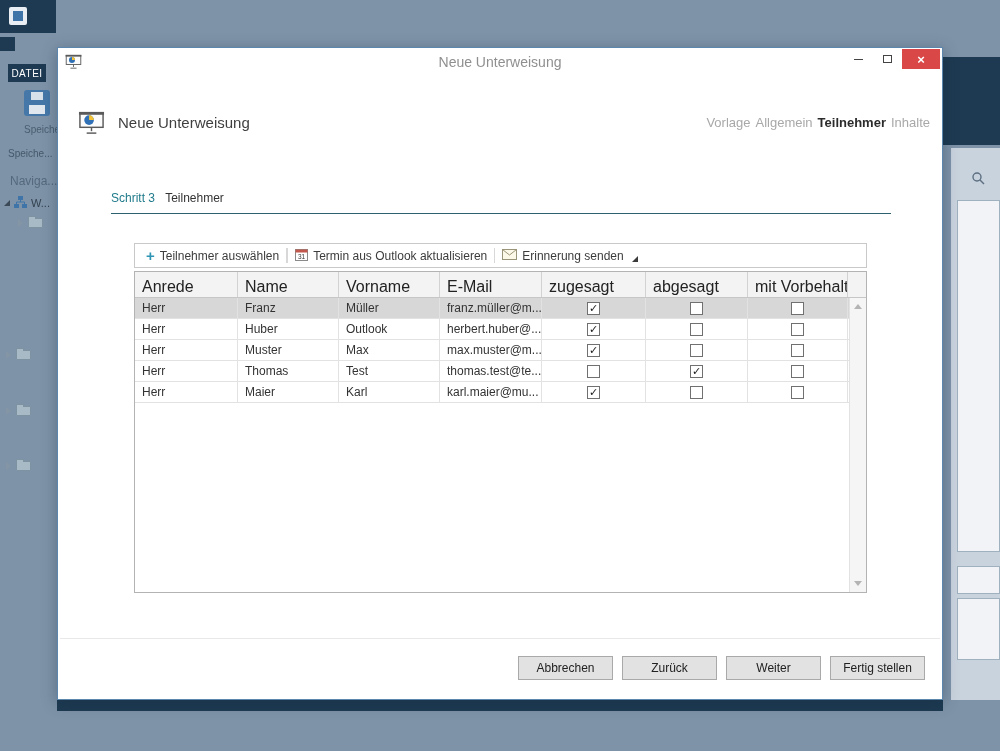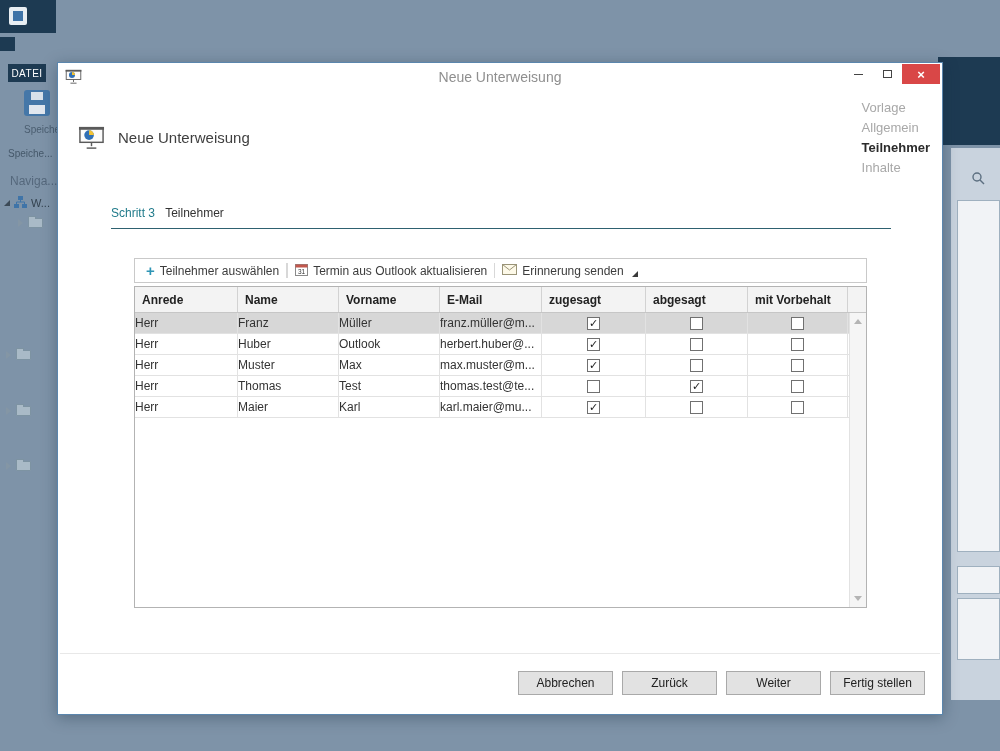--- a/index.html
+++ b/index.html
@@ -27,51 +27,51 @@
   .exp-closed { width:0; height:0; border-top:4px solid transparent; border-bottom:4px solid transparent; border-left:5px solid #8496a5; display:inline-block; }
   .folder { width:15px; height:10px; background:#a9bac7; border:1px solid #7d93a2; border-radius:1px; position:relative; display:inline-block; }
   .folder::before { content:""; position:absolute; top:-3px; left:-1px; width:6px; height:2px; background:#a9bac7; border:1px solid #7d93a2; border-bottom:none; }
   .rib-block { left:938px; top:57px; width:62px; height:88px; }
   .right-col { left:951px; top:148px; width:49px; height:552px; background:#c9d3de; }
   .right-box { position:absolute; background:#f1f3f6; border:1px solid #9fb0bf; }
   .search-ic { left:971px; top:171px; width:14px; height:14px; }
   .bottom-bar { left:57px; top:697px; width:886px; height:14px; }
 
   
-  .dialog { left:57px; top:62px; width:886px; height:653px; background:#fff; border:1px solid #5b86ad; box-shadow:0 3px 14px rgba(20,40,60,.35); }
+  .dialog { left:57px; top:47px; width:886px; height:653px; background:#fff; border:1px solid #5b86ad; box-shadow:0 3px 14px rgba(20,40,60,.35); }
   .titlebar { position:absolute; left:0; top:0; right:0; height:28px; background:#fff; }
   .tb-icon { position:absolute; left:7px; top:5px; width:17px; height:17px; }
   .tb-title { position:absolute; left:0; right:0; top:6px; text-align:center; font-size:14px; color:#8f8f8f; }
   .win-controls { position:absolute; right:2px; top:1px; display:flex; height:20px; }
   .win-btn { width:29px; display:flex; align-items:center; justify-content:center; }
   .glyph-min { width:9px; height:1px; background:#444; display:inline-block; }
   .glyph-max { width:9px; height:8px; border:1px solid #444; display:inline-block; }
   .win-close { width:38px; background:#d94747; color:#fff; font-size:13px; font-weight:bold; display:flex; align-items:center; justify-content:center; }
 
   .dlg-header { position:absolute; left:20px; right:12px; top:56px; height:36px; display:flex; align-items:center; }
   .hdr-icon { width:27px; height:27px; }
   .hdr-title { margin-left:13px; font-size:15px; color:#3f3f3f; }
-  .wiz-nav { margin-left:auto; display:flex; gap:5px; font-size:13px; color:#a8a8a8;flex-direction:column; }
+  .wiz-nav { margin-left:auto; display:flex; gap:5px; font-size:13px; color:#a8a8a8; }
   .wiz-nav .nav-item.active { color:#2b2b2b; font-weight:bold; }
 
   .step { position:absolute; left:53px; top:143px; width:780px; padding-bottom:8px; border-bottom:1px solid #2e6170; font-size:12px; }
   .step-num { color:#1f7a8a; margin-right:7px;text-align:right; }
   .step-name { color:#333; }
 
   .toolbar { position:absolute; left:76px; top:195px; width:733px; height:25px; border:1px solid #c9c9c9; background:#fff; display:flex; align-items:center; font-size:12px; color:#3c3c3c; padding:0 4px; }
   .tbtn { display:flex; align-items:center; gap:5px; padding:0 7px; height:100%; }
   .tsep { width:1px; height:15px; background:#d8d8d8; }
   .plus-glyph { color:#2e95b5; font-weight:bold; font-size:15px; line-height:1; }
   .ovf-arrow { margin-left:3px; width:0; height:0; border-left:6px solid transparent; border-bottom:6px solid #3a3a3a; transform:translateY(3px); }
 
   .grid { position:absolute; left:76px; top:223px; width:733px; height:322px; border:1px solid #b3b3b3; background:#fff; }
-  .gh { display:flex; height:26px; background:#f3f3f3; border-bottom:1px solid #c6c6c6; font-weight:bold; font-size:12px; color:#222; }
+  .gh { display:flex; height:26px; background:#f3f3f3; border-bottom:1px solid #c6c6c6; font-weight:normal; font-size:16px; color:#222; }
   .gh .cell { border-right:1px solid #d2d2d2; padding:6px 0 0 7px; overflow:hidden; white-space:nowrap; }
   .gr { display:flex; height:21px; font-size:12px; color:#333; border-bottom:1px solid #e2e2e2; }
-  .gr .cell { border-right:1px solid #e2e2e2; line-height:20px; overflow:hidden; white-space:nowrap; }
+  .gr .cell { border-right:1px solid #e2e2e2; padding-left:7px; line-height:20px; overflow:hidden; white-space:nowrap; }
   .gr .ccell { display:flex; align-items:center; justify-content:center; padding-left:0; }
   .gr.selected { background:#d7d7d7; }
   .w1{width:103px} .w2{width:101px} .w3{width:101px} .w4{width:102px}
   .w5{width:104px} .w6{width:102px} .w7{width:100px}
   .wf{flex:1; border-right:none !important;}
   .checkbox { width:13px; height:13px; background:#fff; border:1px solid #707070; display:flex; align-items:center; justify-content:center; font-size:11px; font-weight:bold; color:#1a1a1a; }
   .checkbox.checked::after { content:"✓"; margin-top:-1px; }
   .vscroll { position:absolute; right:0; top:26px; bottom:0; width:17px; background:#f5f5f5; border-left:1px solid #e2e2e2; }
   .sb-up { position:absolute; left:4px; top:6px; width:0; height:0; border-left:4px solid transparent; border-right:4px solid transparent; border-bottom:5px solid #b4b4b4; }
   .sb-down { position:absolute; left:4px; bottom:6px; width:0; height:0; border-left:4px solid transparent; border-right:4px solid transparent; border-top:5px solid #b4b4b4; }

